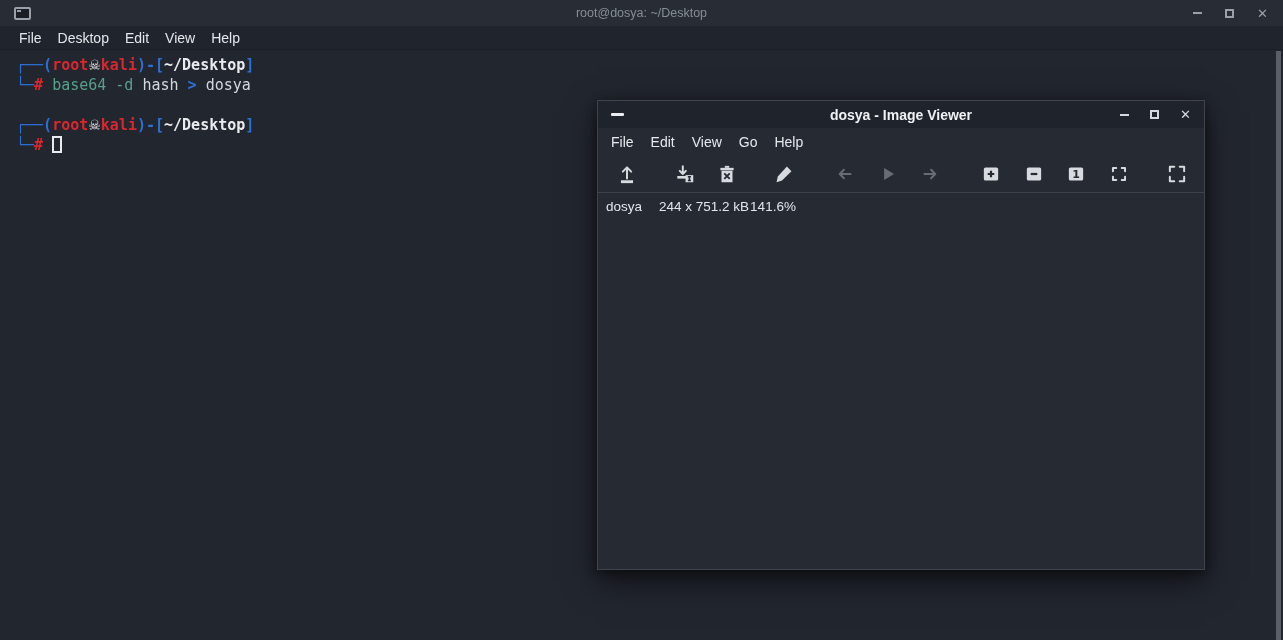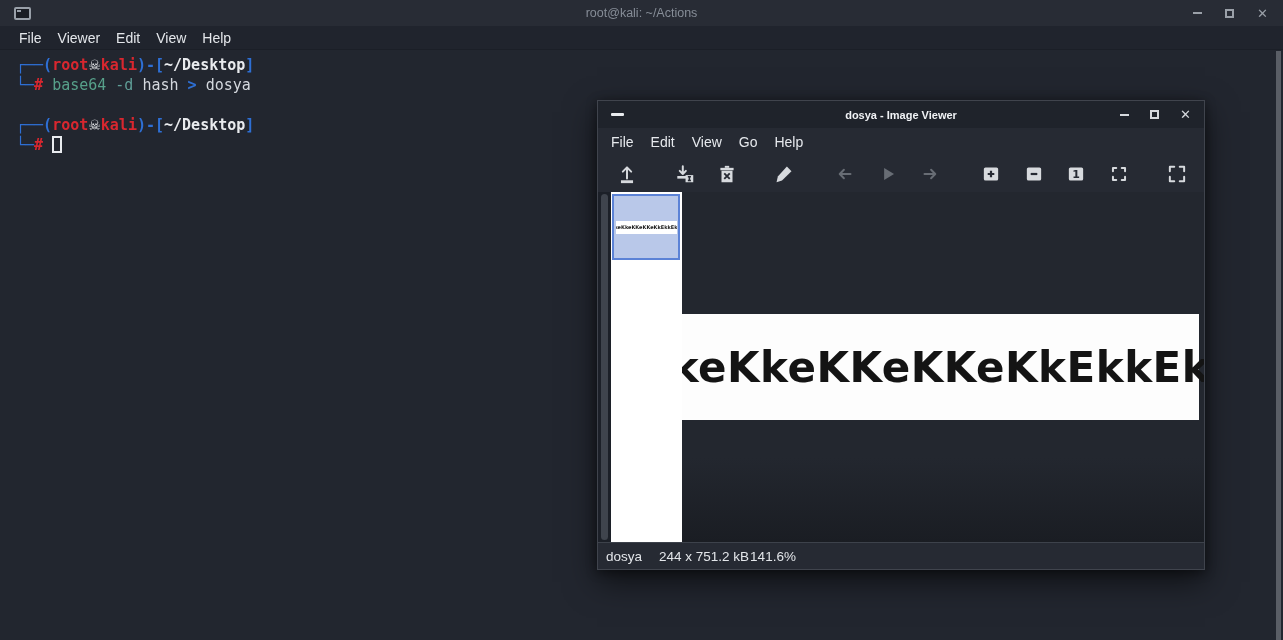--- a/index.html
+++ b/index.html
@@ -32,21 +32,21 @@
   .c-skull  { color:#eceef1; font-family:"DejaVu Sans", sans-serif; font-size:14px; }
   .cursor   { display:inline-block; width:10px; height:17px; border:2px solid #e9ebef; vertical-align:-3px; }
 
   .term-scrollbar { position:absolute; right:2px; top:51px; bottom:0; width:5px; background:#5a5e66; }
 
   
   .viewer { position:absolute; left:597px; top:100px; width:608px; height:470px; background:#262a33; border:1px solid #40444d;
             box-shadow:0 12px 30px rgba(0,0,0,.55), 0 2px 10px rgba(0,0,0,.45); display:flex; flex-direction:column; }
   .v-titlebar { height:27px; background:#1f232b; display:flex; align-items:center; position:relative; flex:0 0 auto; }
   .v-appicon { width:13px; height:3px; background:#e9ebee; border-radius:1px; margin-left:13px; }
-  .v-title { position:absolute; left:50%; transform:translateX(-50%); color:#f0f2f5; font-size:11px; font-weight:700;text-align:center; }
+  .v-title { position:absolute; left:50%; transform:translateX(-50%); color:#f0f2f5; font-size:14px; font-weight:700;text-align:center; }
   .v-titlebar .win-controls { gap:21px; margin-right:13px; }
   .v-titlebar .wc-min { background:#d6d9de; }
   .v-titlebar .wc-max { border-color:#d6d9de; }
   .v-titlebar .wc-close { color:#d6d9de; }
 
   .v-menubar { height:28px; display:flex; align-items:center; padding-left:13px; gap:17px; flex:0 0 auto; }
   .v-menubar .mi { color:#e6e9ed; font-size:14px; }
 
   .v-toolbar { height:36px; position:relative; flex:0 0 auto; }
   .tb { position:absolute; top:5px; width:26px; height:26px; background:none; border:none; color:#d7dade; display:flex; align-items:center; justify-content:center; padding:0; }
@@ -67,30 +67,30 @@
   .v-statusbar { height:27px; border-top:1px solid #3d424b; background:#262a33; display:flex; align-items:center; padding-left:8px; flex:0 0 auto; }
   .v-statusbar span { color:#e3e6ea; font-size:13.5px; }
   .sb-dims { margin-left:17px; } .sb-size { } .sb-zoom { margin-left:1px; }
 </style>
 </head>
 <body>
 
 <div>
   <div class="term-titlebar">
     <div class="term-appicon"></div>
-    <div class="term-title">root@kali: ~/Actions</div>
+    <div class="term-title">root@dosya: ~/Desktop</div>
     <div class="win-controls">
       <div class="wc wc-min"></div>
       <div class="wc wc-max"></div>
       <div class="wc wc-close">✕</div>
     </div>
   </div>
   <div class="term-menubar" id="term-menu">
       <span class="mi">File</span>
-      <span class="mi">Viewer</span>
+      <span class="mi">Desktop</span>
       <span class="mi">Edit</span>
       <span class="mi">View</span>
       <span class="mi">Help</span>
     </div>
   <div class="term-body" id="term-lines"><div class="tline"><span class="c-blue">┌──(</span><span class="c-red">root</span><span class="c-skull">☠</span><span class="c-red">kali</span><span class="c-blue">)-[</span><span class="c-bw">~/Desktop</span><span class="c-blue">]</span></div><div class="tline"><span class="c-blue">└─</span><span class="c-red">#</span><span class="c-plain"> </span><span class="c-green">base64</span><span class="c-plain"> </span><span class="c-teal">-d</span><span class="c-plain"> </span><span class="c-ul">hash</span><span class="c-plain"> </span><span class="c-blue">&gt;</span><span class="c-plain"> </span><span class="c-plain">dosya</span></div><div class="tline"></div><div class="tline"><span class="c-blue">┌──(</span><span class="c-red">root</span><span class="c-skull">☠</span><span class="c-red">kali</span><span class="c-blue">)-[</span><span class="c-bw">~/Desktop</span><span class="c-blue">]</span></div><div class="tline"><span class="c-blue">└─</span><span class="c-red">#</span><span class="c-plain"> </span><span class="cursor"></span></div></div>
   <div class="term-scrollbar"></div>
 </div>
 
 <div class="viewer">
   <div class="v-titlebar">
@@ -174,36 +174,19 @@
         <svg width="22" height="22" viewBox="0 0 20 20">
           <path fill="none" stroke="currentColor" stroke-width="1.8" stroke-linecap="round" stroke-linejoin="round" d="M4.5 7.5 V4.5 H7.5 M12.5 4.5 H15.5 V7.5 M15.5 12.5 V15.5 H12.5 M7.5 15.5 H4.5 V12.5"></path>
         </svg>
       </button>
       <button class="tb" style="left: 566px;">
         <svg width="22" height="22" viewBox="0 0 20 20">
           <path fill="none" stroke="currentColor" stroke-width="1.8" stroke-linecap="round" stroke-linejoin="round" d="M3.5 7.5 V3.5 H7.5 M12.5 3.5 H16.5 V7.5 M16.5 12.5 V16.5 H12.5 M7.5 16.5 H3.5 V12.5"></path>
         </svg>
       </button>
     </div>
-  <div class="v-main">
-    <div class="v-scrollstrip">
-      <div class="v-scrollthumb"></div>
-    </div>
-    <div class="v-thumbpane">
-      <div class="v-thumbsel">
-        <div class="v-thumbimg">
-          <span>keKkeKKeKKeKkEkkEk</span>
-        </div>
-      </div>
-    </div>
-    <div class="v-canvas">
-      <div class="v-image">
-        <span>keKkeKKeKKeKkEkkEk</span>
-      </div>
-    </div>
-  </div>
   <div class="v-statusbar">
     <span class="sb-name">dosya</span>
     <span class="sb-dims">244 x 75</span>
     <span class="sb-size">1.2 kB</span>
     <span class="sb-zoom">141.6%</span>
   </div>
 </div>
 
 </body></html>

